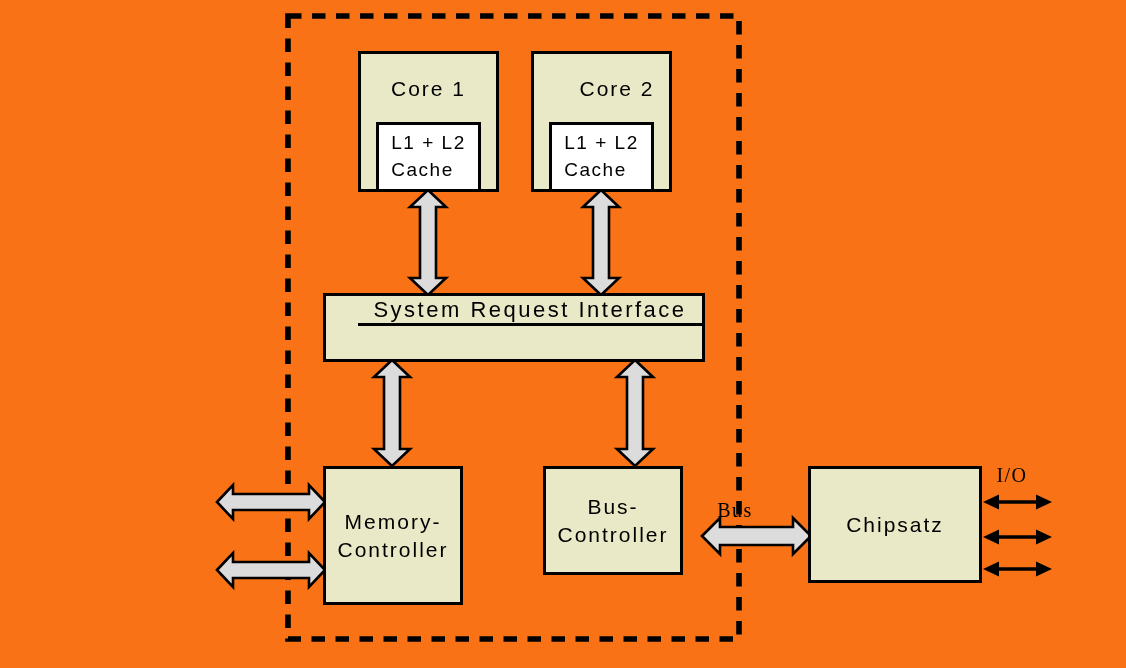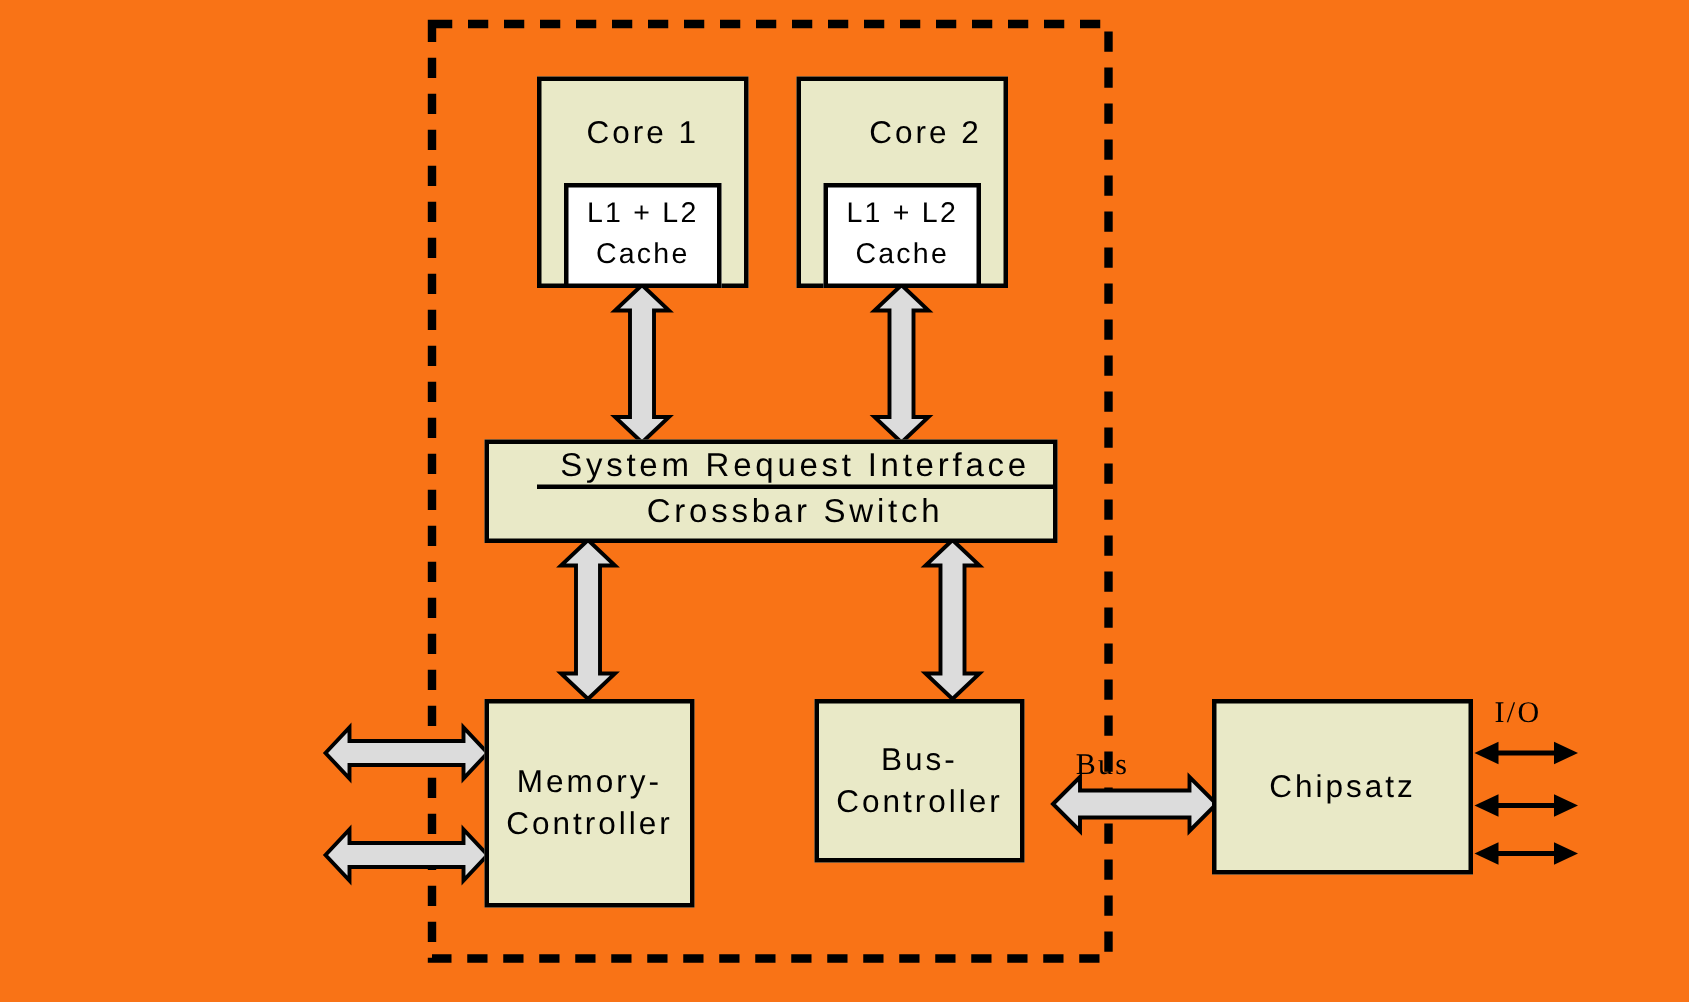--- a/index.html
+++ b/index.html
@@ -70,21 +70,20 @@
   }
   .cache {
     position: absolute;
     left: 15px; bottom: -3px;
     width: 105px; height: 70px;
     background: var(--cache-fill, #ffffff);
     border: 3px solid var(--line, #000000);
     display: flex;
     align-items: center;
     justify-content: center;
-    text-align: center;
     font-size: 19px;
     letter-spacing: 1.5px;
     line-height: 1.4;
     white-space: pre-line;
   }
 
   .bars {
     position: absolute;
     left: 323px; top: 293px;
     width: 382px; height: 69px;
@@ -159,21 +158,20 @@
   <div class="core core-2">
     <div class="core-label">Core 2</div>
     <div class="cache">
       <span>L1 + L2
 Cache</span>
     </div>
   </div>
 
   <div class="bars">
     <div class="bar-row first">System Request Interface</div>
-    <div class="bar-row">Crossbar Switch</div>
   </div>
 
   <div class="box box-memctrl">Memory-
 Controller</div>
   <div class="box box-busctrl">Bus-
 Controller</div>
   <div class="box box-chipset">Chipsatz</div>
 
   <div class="float-label label-bus">Bus</div>
   <div class="float-label label-io">I/O</div>

